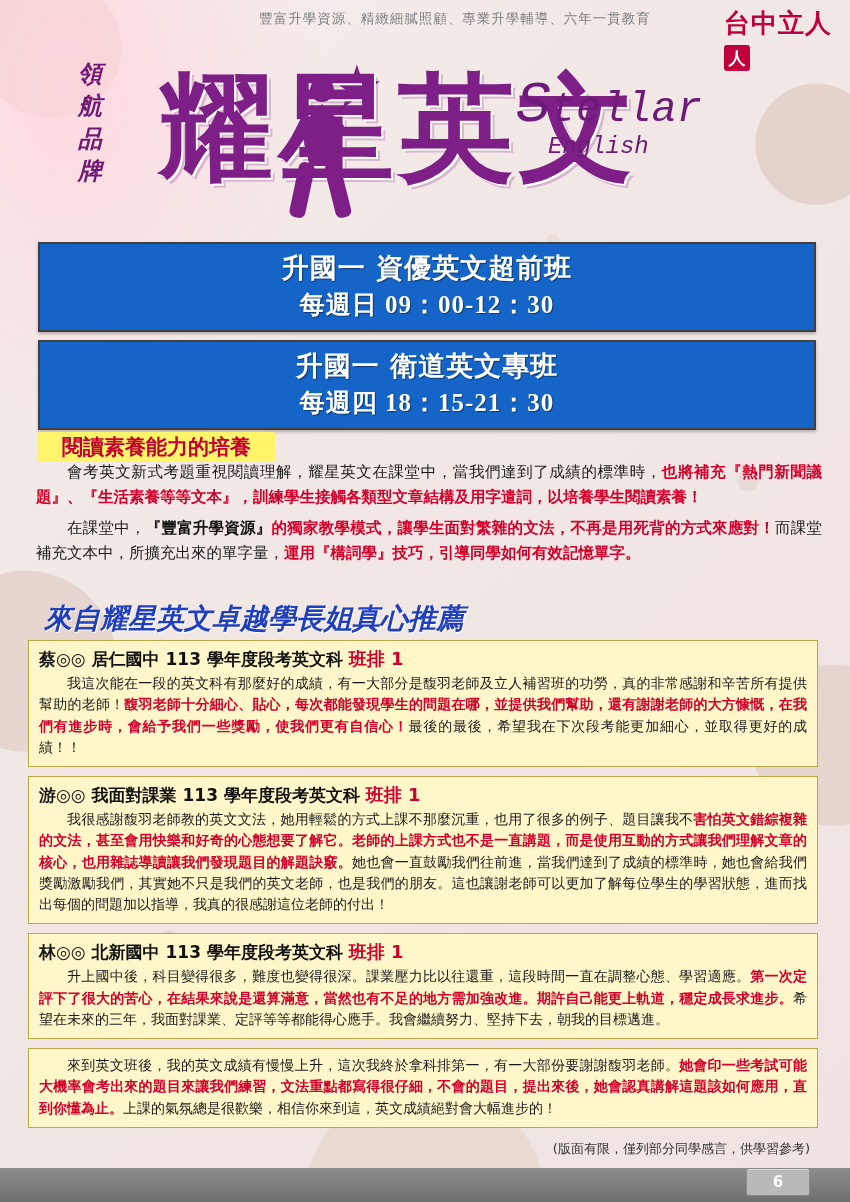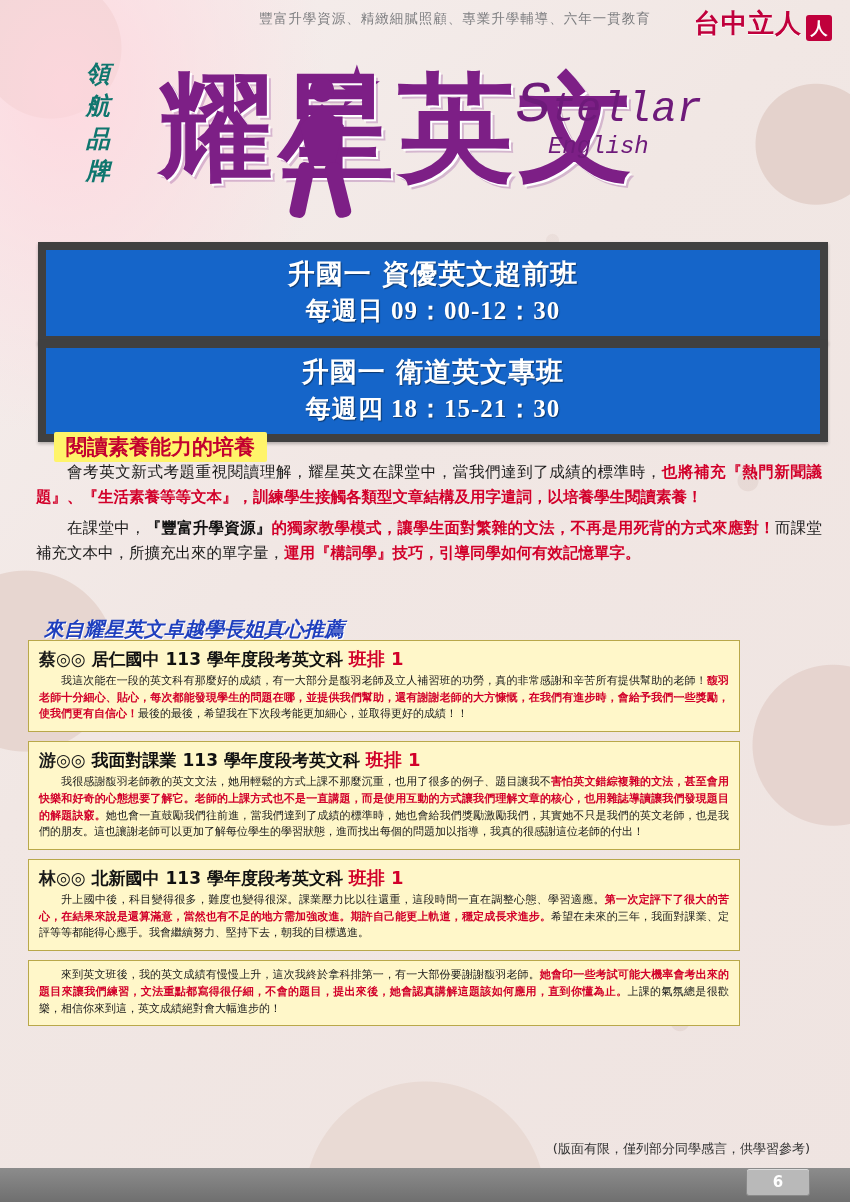--- a/index.html
+++ b/index.html
@@ -38,35 +38,35 @@
   }
   .page{position:absolute;inset:0;}
 
   
   .tagline{
     position:absolute;top:10px;left:255px;width:400px;
     text-align:center;color:#7d7e80;font-size:13.5px;letter-spacing:1px;
     font-family:"DejaVu Sans",sans-serif;
   }
   .brand{
-    position:absolute;top:6px;right:18px;display:flex;align-items:flex-end;gap:4px;
+    position:absolute;top:6px;right:18px;display:flex;align-items:flex-start;gap:4px;flex-direction:column;
   }
   .brand-text{
     color:#c0003c;font-size:26px;font-weight:bold;letter-spacing:1px;
     text-shadow:0 1px 0 #fff;
   }
   .brand-mark{
     width:26px;height:26px;background:#c0003c;color:#fff;border-radius:3px;
     font-size:17px;line-height:26px;text-align:center;font-weight:bold;
   }
 
   .vert-slogan{
     position:absolute;left:70px;top:58px;width:40px;
-    color:#0f766e;font-size:24px;font-weight:bold;line-height:1.35;
-    text-align:right;font-style:italic;
+    color:#701a75;font-size:24px;font-weight:bold;line-height:1.35;
+    text-align:center;font-style:italic;
     font-family:"DejaVu Serif",serif;
   }
 
   .logo-wrap{
     position:absolute;left:130px;top:48px;width:580px;height:185px;
   }
   .logo-main{
     position:absolute;left:28px;top:22px;
     font-size:116px;line-height:1;font-weight:bold;color:#7d1f86;
     letter-spacing:4px;
@@ -88,68 +88,66 @@
     position:absolute;right:8px;top:30px;text-align:left;
     font-family:Liberation Mono, monospace;color:#6e1a7a;
   }
   .stellar .l1{font-size:42px;font-style:italic;line-height:.95;}
   .stellar .l1 .cap{font-size:58px;}
   .stellar .l2{font-size:24px;font-style:italic;margin-left:32px;}
 
   
   .course-box{
     position:absolute;left:38px;width:774px;
-    border:8px solid #404040;background:#1565c9;
+    border:2px solid #404040;background:#1565c9;
     box-shadow:0 2px 3px rgba(0,0,0,.25);
   }
   #cb1{top:242px;height:86px;}
   #cb2{top:340px;height:86px;}
   .course-line{
     color:#fff;text-align:center;font-weight:bold;
     text-shadow:1px 1px 1px rgba(0,0,0,.45);
   }
   .course-line.t1{font-size:27px;padding-top:6px;letter-spacing:1px;}
   .course-line.t2{font-size:25px;padding-top:2px;letter-spacing:1px;font-family:Liberation Serif, serif;}
 
   
   .sec-head{
     position:absolute;left:38px;top:432px;
     font-size:21px;font-weight:bold;color:#c3002f;
-    background:#fff46a;padding:1px 12px;border-radius:2px;
-    font-family:"DejaVu Sans",sans-serif;
-    margin-left:16px;
+    background:#fff46a;padding:1px 24px;border-radius:2px;
+    font-family:"DejaVu Sans",sans-serif;
   }
   .body-copy{
     position:absolute;left:36px;top:460px;width:786px;
     font-size:15.5px;line-height:1.62;color:#1a1a1a;text-align:justify;
   }
   .body-copy p{margin:0 0 6px 0;text-indent:2em;}
   .rd{color:#d2002a;font-weight:bold;}
   .bk{color:#111;font-weight:bold;}
 
   .sec-head2{
     position:absolute;left:44px;top:600px;width:760px;
-    font-size:20px;font-weight:bold;font-style:italic;color:#1f3fbe;
+    font-size:28px;font-weight:bold;font-style:italic;color:#1f3fbe;
     font-family:"DejaVu Serif",serif;
     text-shadow:1px 1px 0 #fff;
-    margin-top:16px;
-  }
-
-  
-  .cards{position:absolute;left:28px;top:640px;width:712px;}
+  }
+
+  
+  .cards{position:absolute;left:28px;top:640px;width:790px;}
   .card{
     background:#fff7c9;border:1px solid #b9a84a;
     margin-bottom:9px;padding:6px 10px 8px 10px;
   }
   .card-head{
     font-size:17px;font-weight:bold;color:#111;margin-bottom:2px;
   }
   .card-head .name{color:#1a1a1a;}
   .card-head .rank{color:#d2002a;font-size:18px;}
-  .card-body{font-size:11px;line-height:1.52;color:#1a1a1a;text-align:justify;text-indent:2em;}
+  .card-body{font-size:14px;line-height:1.52;color:#1a1a1a;text-align:justify;text-indent:2em;}
 
   .footnote{
     position:absolute;right:40px;top:1140px;font-size:13px;color:#333;
   }
   .pagebar{
     position:absolute;left:0;bottom:0;width:850px;height:34px;
     background:linear-gradient(#8c8c8c,#6f6f6f);
   }
   .pagenum{
     position:absolute;right:40px;bottom:6px;width:62px;height:26px;

